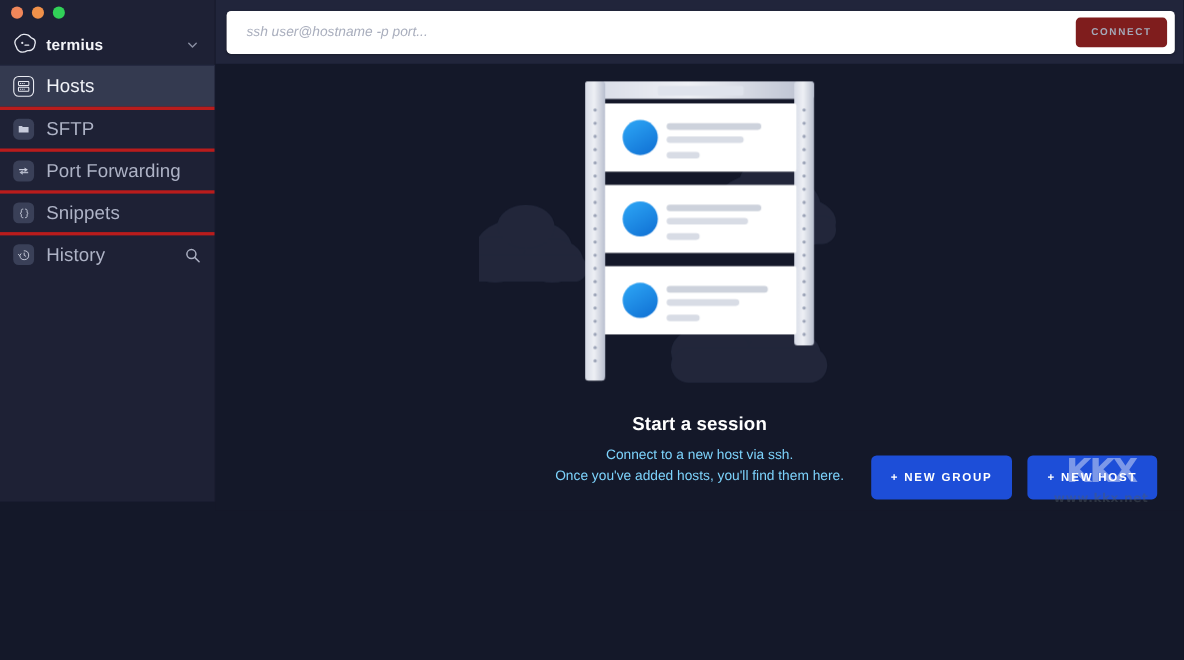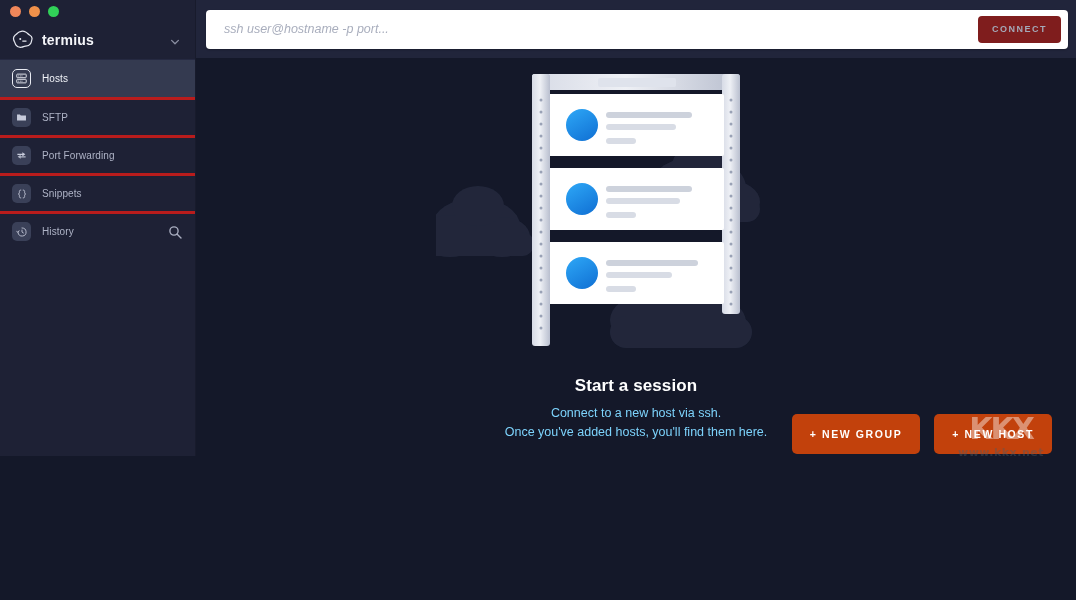--- a/index.html
+++ b/index.html
@@ -100,21 +100,21 @@
     display: flex;
     align-items: center;
     justify-content: center;
   }
   .nav-item.active .nav-icon {
     background: transparent;
     border: 1.3px solid #e9ebf2;
   }
   .nav-label {
     color: #aeb3c6;
-    font-size: 10px;
+    font-size: 17px;
     flex: 1;
     letter-spacing: 0.1px;
   }
   .nav-item.active .nav-label { color: #f1f3f8; }
   .nav-action {
     width: 16px;
     height: 16px;
     flex: 0 0 16px;
     opacity: 0.85;
     cursor: pointer;
@@ -217,21 +217,21 @@
     bottom: 10px;
     display: flex;
     gap: 14px;
   }
   .btn-green {
     height: 40px;
     min-width: 114px;
     padding: 0 18px;
     border: none;
     border-radius: 5px;
-    background: #c2410c;
+    background: #1d4ed8;
     color: #ffffff;
     font-family: "Liberation Sans", sans-serif;
     font-size: 10.5px;
     font-weight: bold;
     letter-spacing: 1.6px;
     cursor: pointer;
     white-space: nowrap;
   }
 
   

